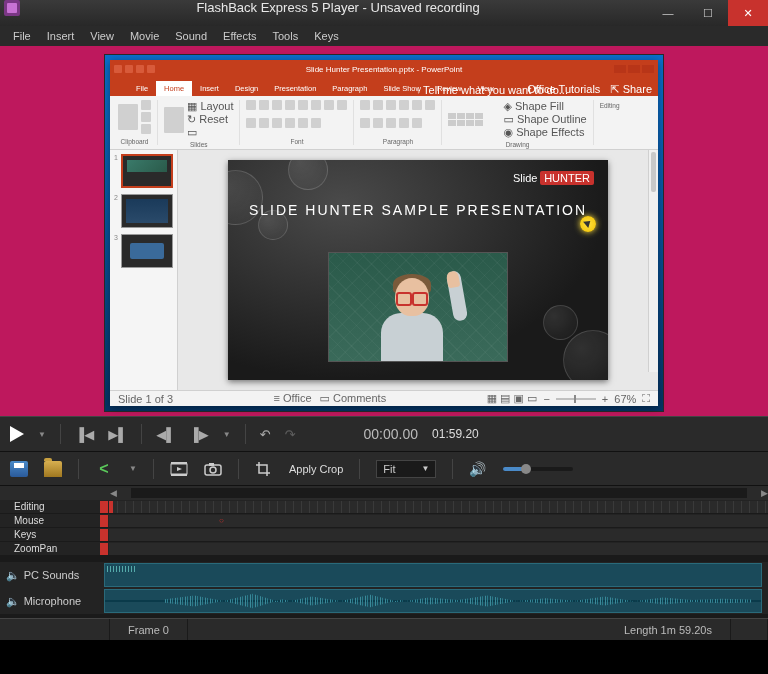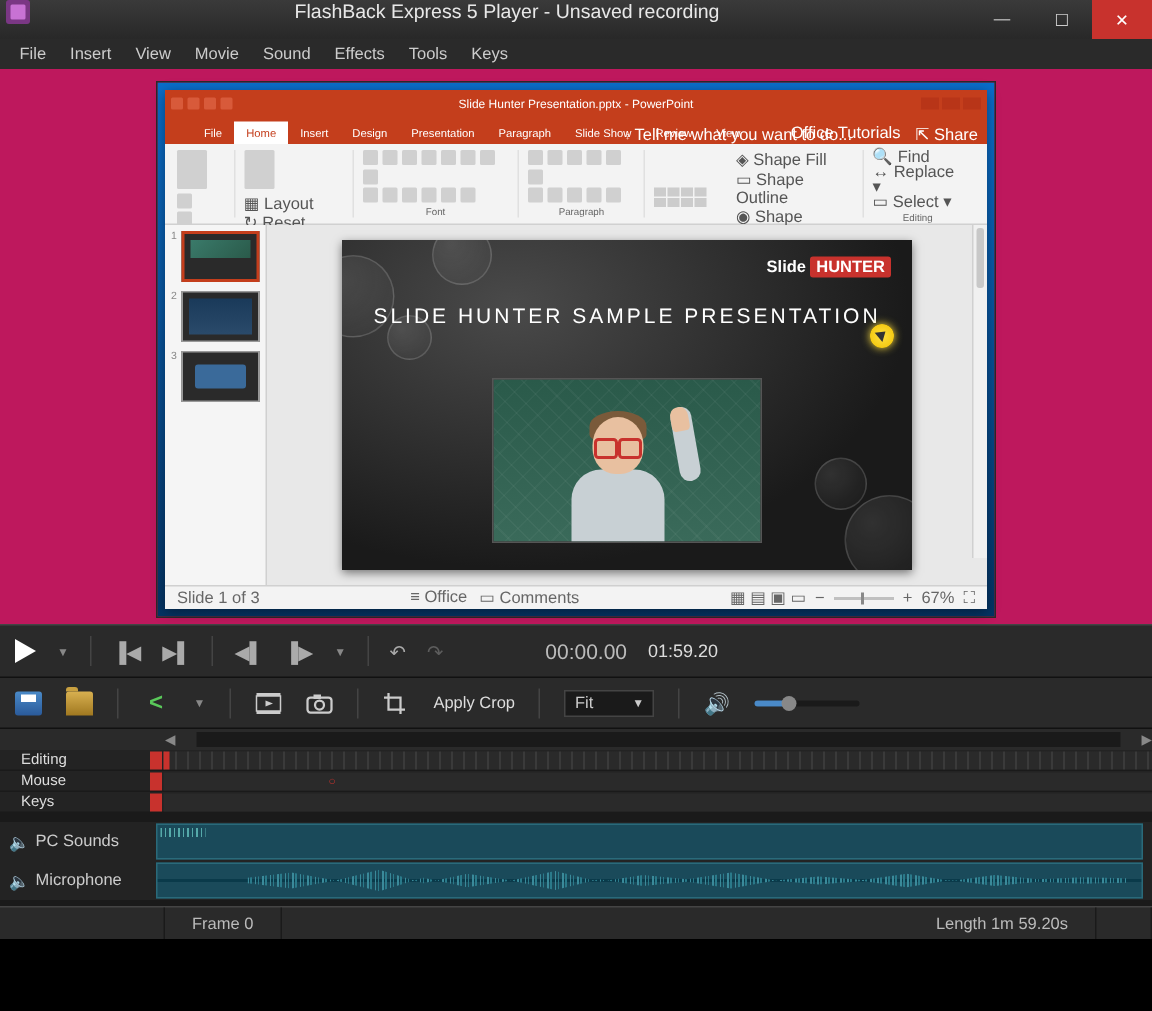--- a/index.html
+++ b/index.html
@@ -44,21 +44,21 @@
 .thumbimg.t2::after{content:"";position:absolute;inset:4px;background:linear-gradient(#1a3a5a,#2a4a6a)}
 .thumbimg.t3::after{content:"";position:absolute;inset:8px;background:#3a6a9a;border-radius:2px}
 .slidearea{flex:1;display:flex;align-items:center;justify-content:center;padding:8px}
 .slide{width:380px;height:220px;background:radial-gradient(ellipse at 30% 20%,#4a4a4a,#1a1a1a 70%);position:relative;box-shadow:0 2px 6px rgba(0,0,0,.5);overflow:hidden}
 .bubble{position:absolute;border-radius:50%;border:1px solid rgba(255,255,255,.15);background:radial-gradient(circle at 30% 30%,rgba(255,255,255,.1),transparent)}
 .slide .bubble:nth-child(1){width:40px;height:40px;top:-10px;left:60px}
 .slide .bubble:nth-child(2){width:55px;height:55px;top:10px;left:-20px}
 .slide .bubble:nth-child(3){width:30px;height:30px;top:50px;left:30px}
 .slide .bubble:nth-child(4){width:60px;height:60px;bottom:-10px;right:-15px}
 .slide .bubble:nth-child(5){width:35px;height:35px;bottom:40px;right:30px}
-.logo{position:absolute;top:12px;right:14px;font-size:10px;font-style:italic;font-weight:bold;color:#fff}
+.logo{position:absolute;top:12px;right:14px;font-size:10px;font-style:italic;font-weight:normal;color:#fff}
 .logo span{background:#c8322d;padding:1px 4px;border-radius:2px;font-style:normal}
 .slidetitle{position:absolute;top:42px;left:0;right:0;text-align:center;color:#fff;font-size:14px;letter-spacing:2px;font-weight:400}
 .slideimg{position:absolute;top:92px;left:100px;width:180px;height:110px;background:linear-gradient(#2a5a4a,#3a6a5a);border:1px solid #555;overflow:hidden}
 .slideimg::before{content:"";position:absolute;inset:0;background:repeating-linear-gradient(45deg,transparent 0 8px,rgba(255,255,255,.04) 8px 9px),repeating-linear-gradient(-45deg,transparent 0 10px,rgba(255,255,255,.03) 10px 11px)}
 .kid{position:absolute;bottom:0;left:40px;width:95px;height:95px}
 .kidhead{position:absolute;top:12px;left:26px;width:34px;height:38px;background:#e8c0a0;border-radius:50% 50% 45% 45%}
 .kidhair{position:absolute;top:8px;left:24px;width:38px;height:20px;background:#7a5a3a;border-radius:50% 50% 20% 20%}
 .kidglasses{position:absolute;top:26px;left:27px;width:32px;height:10px}
 .kidglasses::before,.kidglasses::after{content:"";position:absolute;width:12px;height:10px;border:2px solid #c8322d;border-radius:3px}
 .kidglasses::after{right:0}
@@ -257,25 +257,20 @@
               <i class="big" style="width:14px"></i>
               <div style="font-size:6px;color:#555">
                 <div>◈ <span>Shape Fill</span></div>
                 <div>▭ <span>Shape Outline</span></div>
                 <div>◉ <span>Shape Effects</span></div>
               </div>
             </div>
             <div class="riblabel">Drawing</div>
           </div>
         <div class="ribgrp">
-            <div style="font-size:6.5px;color:#555;line-height:10px">
-              <div>🔍 <span>Find</span></div>
-              <div>↔ <span>Replace</span> ▾</div>
-              <div>▭ <span>Select</span> ▾</div>
-            </div>
             <div class="riblabel">Editing</div>
           </div>
       </div>
       <div class="pptbody">
         <div class="sidepanel">
           <div class="thumb active">
               <div class="thumbnum">1</div>
               <div class="thumbimg t1"></div>
             </div>
           <div class="thumb">
@@ -404,20 +399,25 @@
     <div class="trackblock"></div>
     <div class="trackcontent">
         <span style="position:absolute;left:110px;top:1px;color:#c8322d;font-size:8px">○</span>
       </div>
   </div>
   <div class="track">
     <div class="tracklabel">Keys</div>
     <div class="trackblock"></div>
     <div class="trackcontent"></div>
   </div>
+  <div class="track">
+    <div class="tracklabel">ZoomPan</div>
+    <div class="trackblock"></div>
+    <div class="trackcontent"></div>
+  </div>
   <div style="height:6px;background:#1a1a1a"></div>
   <div class="audiorow">
     <div class="audiolabel">
         <span>🔈</span>
         <span>PC Sounds</span>
       </div>
     <div class="audiotrk pc"></div>
   </div>
   <div class="audiorow">
     <div class="audiolabel">

